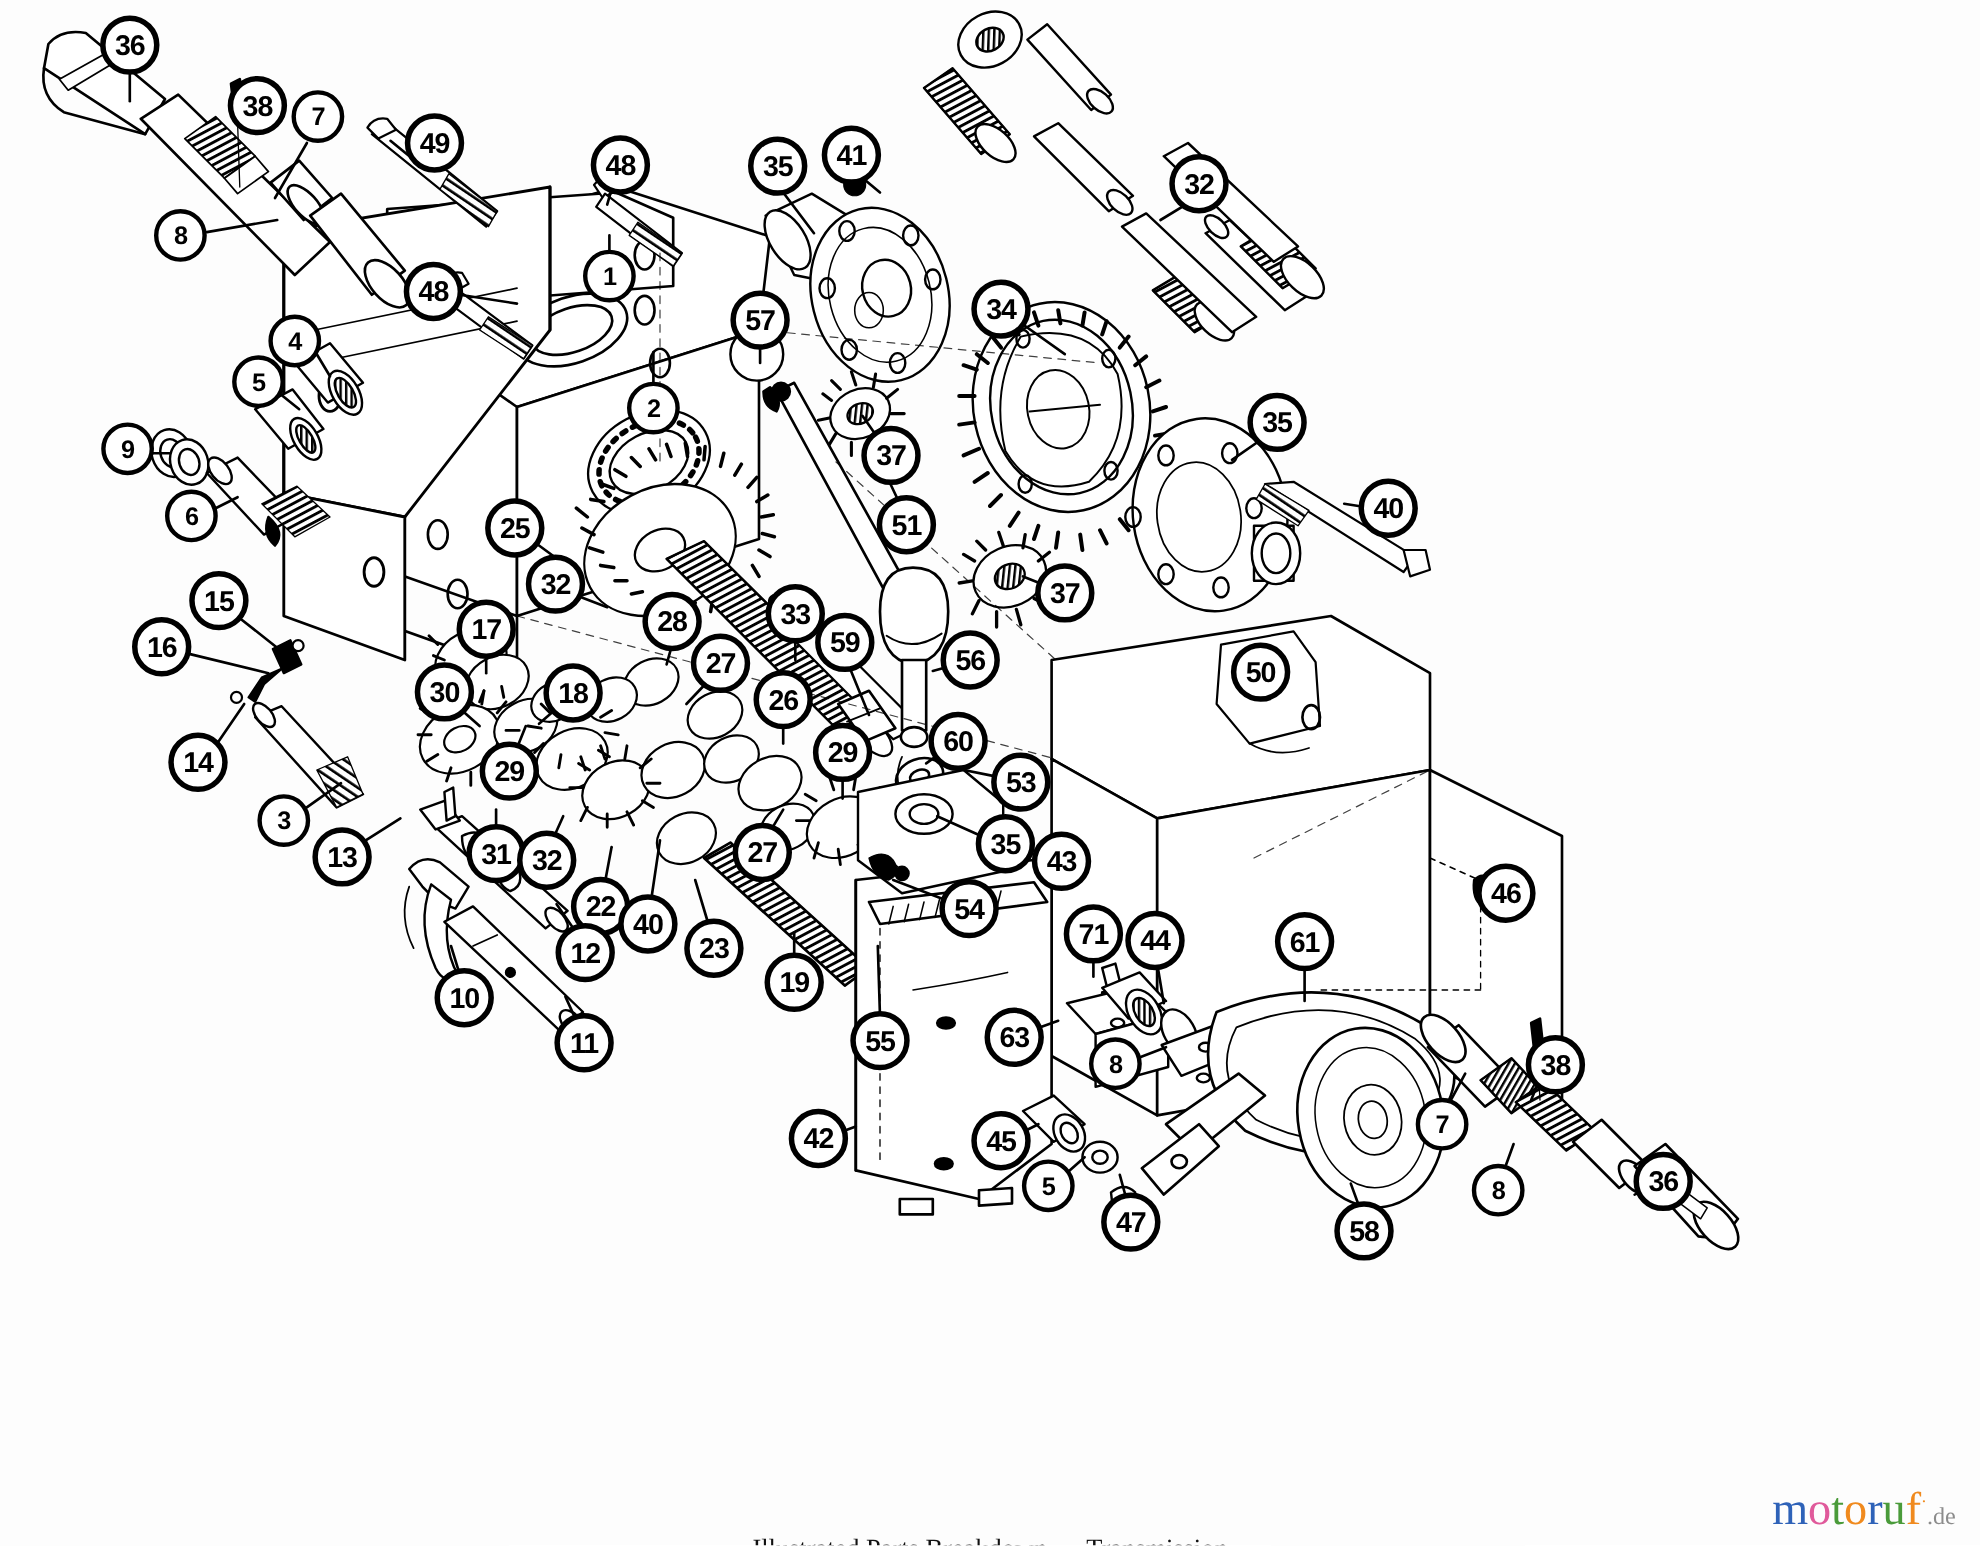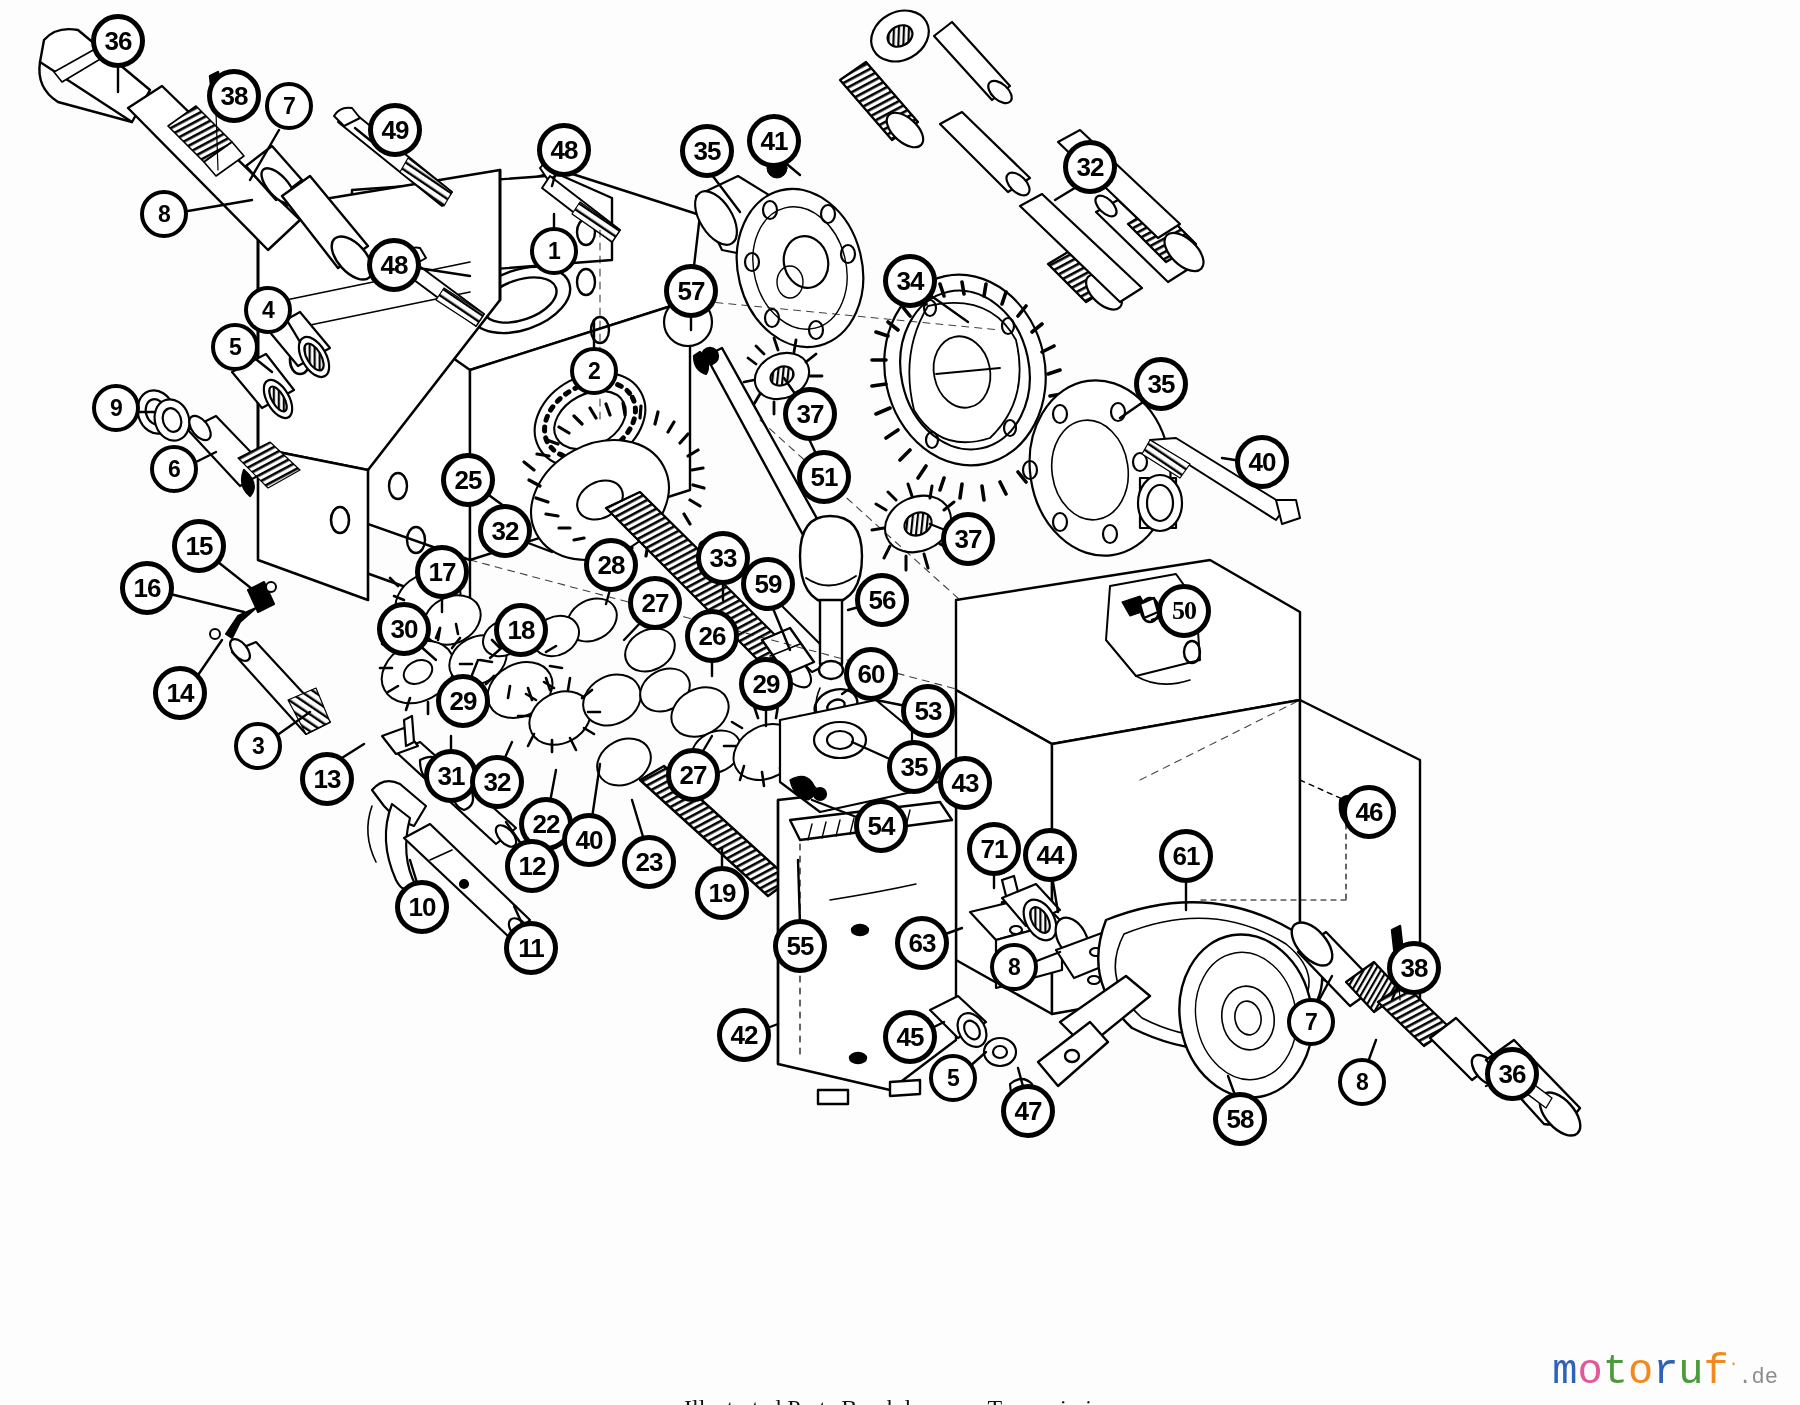--- a/index.html
+++ b/index.html
@@ -36,21 +36,21 @@
   }
   .callout.small{width:48px;height:48px;margin-left:-24px;margin-top:-24px;font-size:23px;border-width:4px;}
 
   
   #leaders{position:absolute;left:0;top:0;width:1800px;height:1405px;z-index:30;pointer-events:none;}
 
   
   #watermark{
     position:absolute;
     right:22px;bottom:12px;
-    font-family:Liberation Mono, monospace;
+    font-family:Liberation Serif, serif;
     font-size:42px;
     line-height:1;
     white-space:nowrap;
     z-index:60;
     user-select:none;
   }
   #watermark .dot{font-size:16px;vertical-align:super;}
   #watermark .de{color:#8c8c8c;font-size:22px;}
 
   
@@ -659,30 +659,30 @@
       <div class="callout" style="left: 147px; top: 588px;">16</div>
       <div class="callout" style="left: 442px; top: 572px;">17</div>
       <div class="callout" style="left: 723px; top: 558px;">33</div>
       <div class="callout" style="left: 611px; top: 565px;">28</div>
       <div class="callout" style="left: 768px; top: 584px;">59</div>
       <div class="callout" style="left: 655px; top: 603px;">27</div>
       <div class="callout" style="left: 882px; top: 600px;">56</div>
       <div class="callout" style="left: 404px; top: 629px;">30</div>
       <div class="callout" style="left: 521px; top: 630px;">18</div>
       <div class="callout" style="left: 712px; top: 636px;">26</div>
-      <div class="callout" style="left: 1184px; top: 611px; font-family: Liberation Serif, serif;">50</div>
+      <div class="callout" style="left: 1146px; top: 611px;">50</div>
       <div class="callout" style="left: 180px; top: 693px;">14</div>
       <div class="callout" style="left: 463px; top: 701px;">29</div>
       <div class="callout" style="left: 766px; top: 684px;">29</div>
       <div class="callout" style="left: 871px; top: 674px;">60</div>
       <div class="callout" style="left: 928px; top: 711px;">53</div>
       <div class="callout small" style="left: 258px; top: 746px;">3</div>
       <div class="callout" style="left: 914px; top: 767px;">35</div>
       <div class="callout" style="left: 965px; top: 783px;">43</div>
-      <div class="callout" style="left: 327px; top: 779px;">13</div>
+      <div class="callout" style="left: 311px; top: 779px;">13</div>
       <div class="callout" style="left: 451px; top: 776px;">31</div>
       <div class="callout" style="left: 497px; top: 782px;">32</div>
       <div class="callout" style="left: 546px; top: 824px;">22</div>
       <div class="callout" style="left: 589px; top: 840px;">40</div>
       <div class="callout" style="left: 649px; top: 862px;">23</div>
       <div class="callout" style="left: 693px; top: 775px;">27</div>
       <div class="callout" style="left: 881px; top: 826px;">54</div>
       <div class="callout" style="left: 532px; top: 866px;">12</div>
       <div class="callout" style="left: 722px; top: 893px;">19</div>
       <div class="callout" style="left: 1369px; top: 812px;">46</div>

